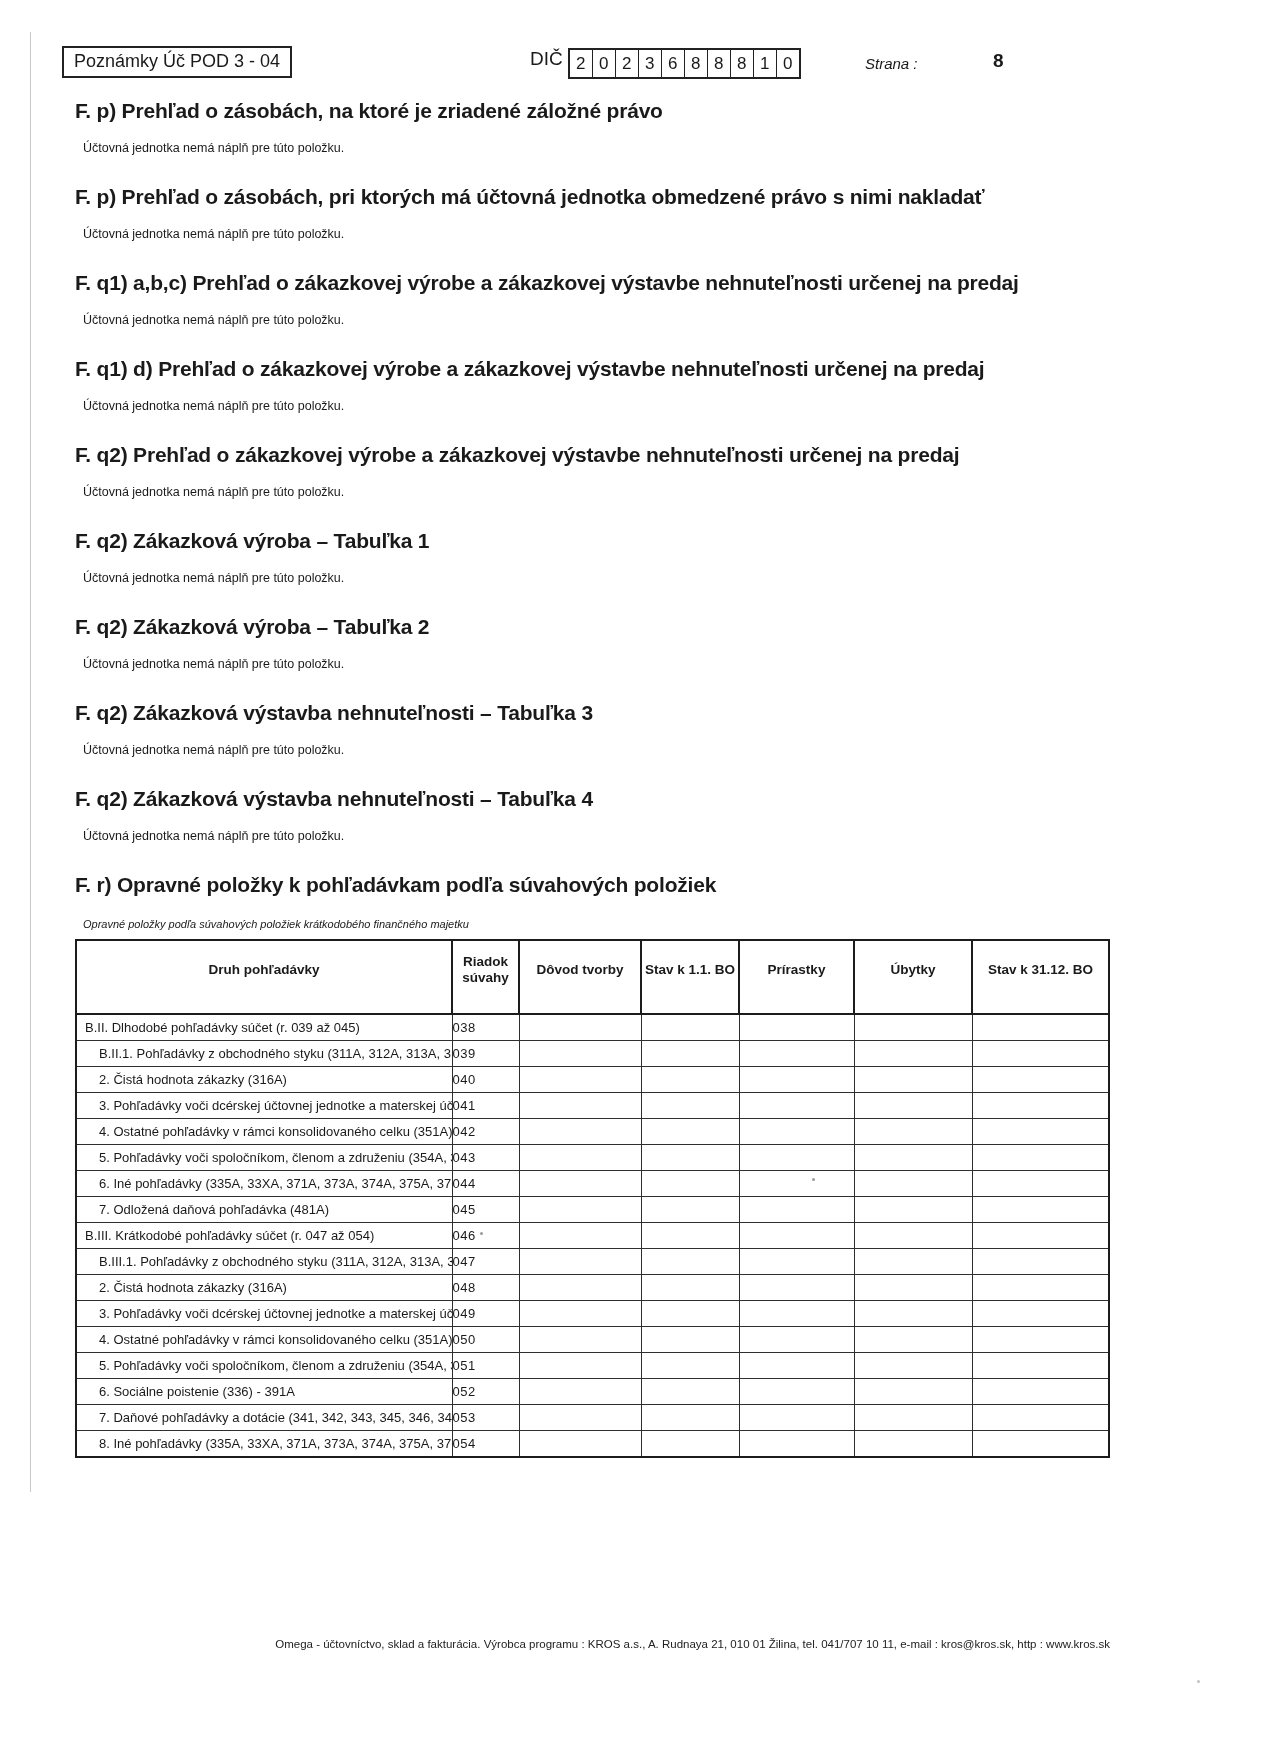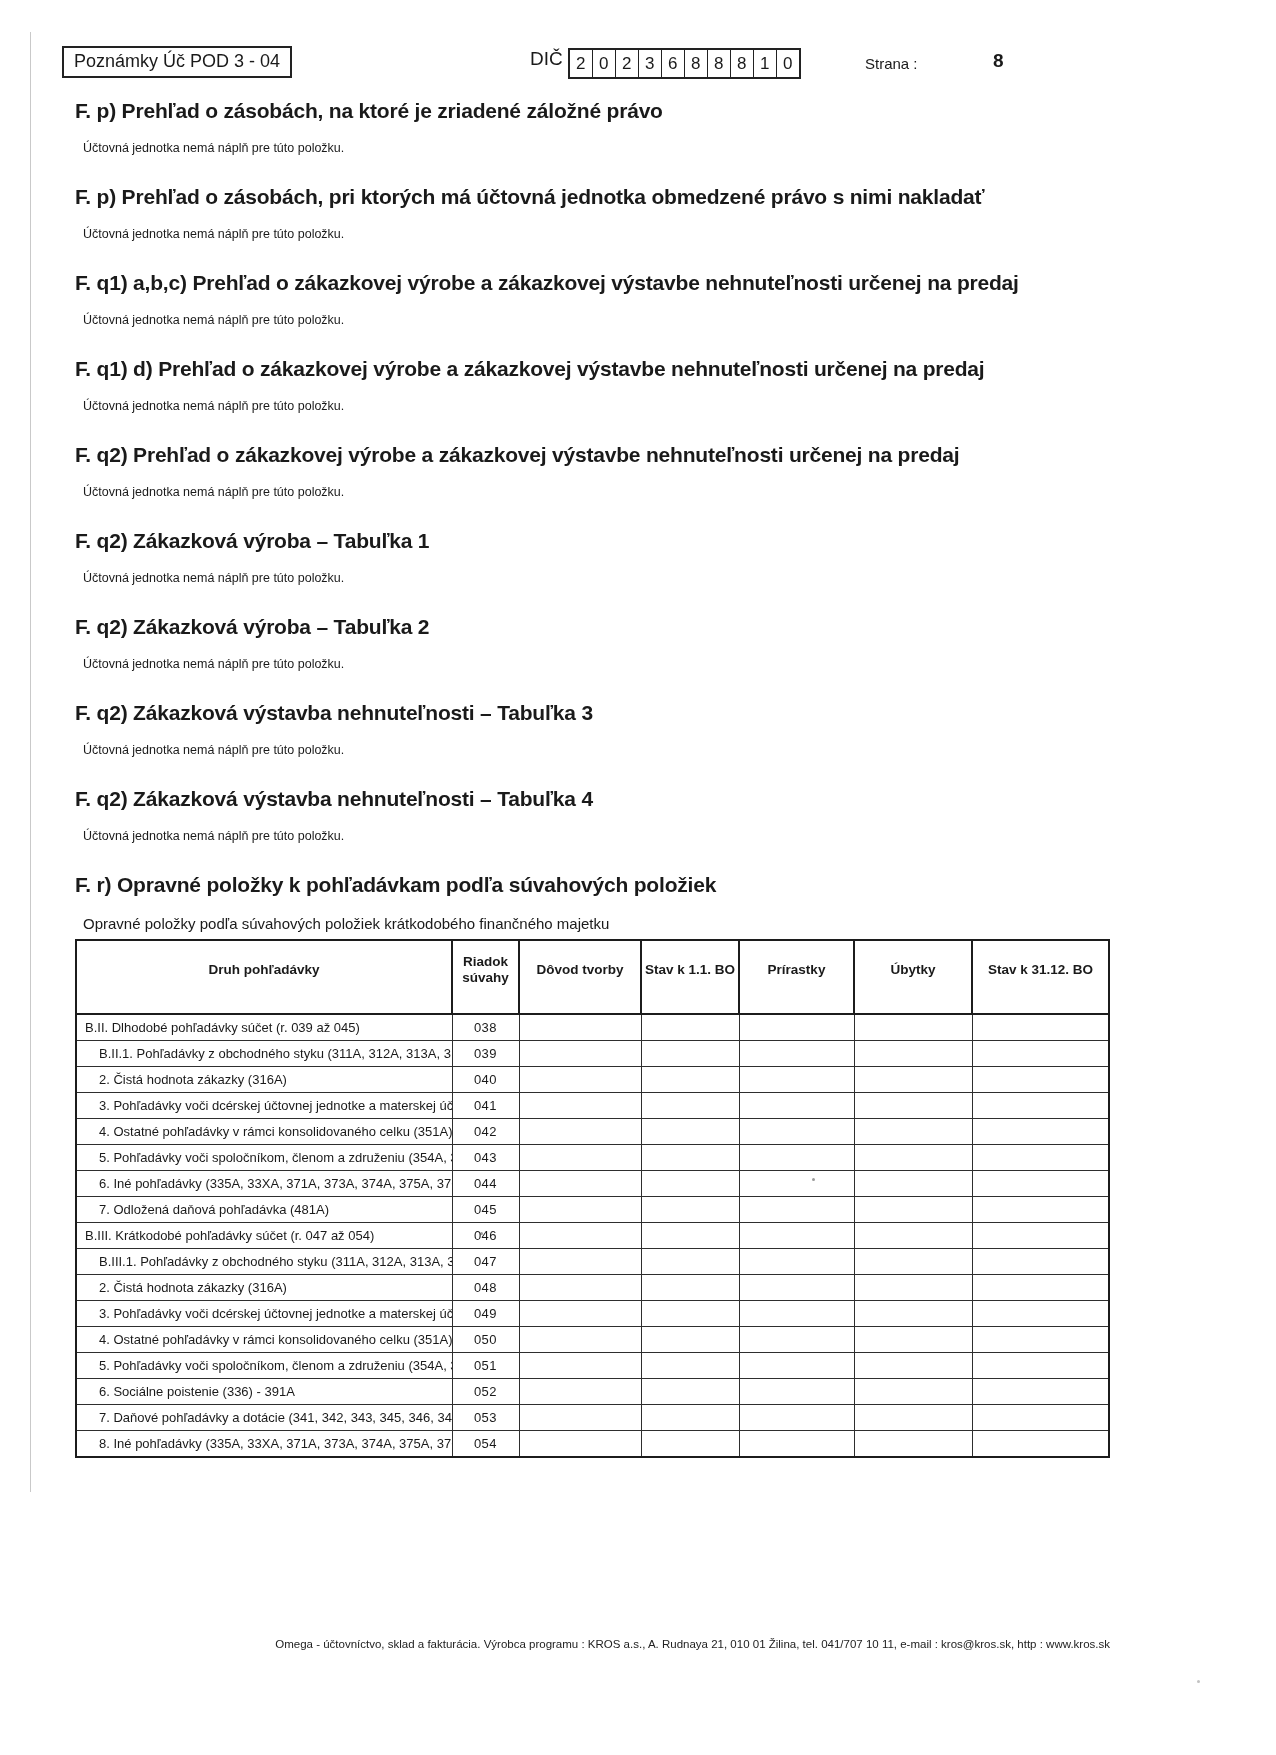--- a/index.html
+++ b/index.html
@@ -18,49 +18,49 @@
     padding:3px 10px 4px;font-size:18px;white-space:nowrap;
   }
   .dic-group{position:absolute;left:530px;top:48px;display:flex;align-items:flex-start;}
   .dic-label{font-size:19px;margin-right:5px;}
   .dic-boxes{display:flex;border:2px solid #222;background:#fff;}
   .dic-cell{
     width:22px;height:27px;display:flex;align-items:center;justify-content:center;
     font-size:17px;border-left:1px solid #222;
   }
   .dic-cell:first-child{border-left:none;}
-  .page-label{position:absolute;left:865px;top:55px;font-size:15px;}
+  .page-label{position:absolute;left:865px;top:55px;font-size:15px;font-style:italic;}
   .page-number{position:absolute;left:993px;top:50px;font-size:19px;font-weight:bold;}
   
   .content{position:absolute;left:75px;top:97px;width:1035px;}
   .section{margin:0 0 27px 0;}
   .sec-heading{
     font-size:21px;line-height:28px;font-weight:bold;margin:0 0 15px 0;
     letter-spacing:-0.2px;max-width:1015px;
   }
   .note{font-size:12.5px;line-height:16px;margin:0 0 0 8px;}
   .fr-section .sec-heading{margin-bottom:17px;}
-  .subtitle{font-size:15px;line-height:16px;margin:0 0 0 8px;}
+  .subtitle{font-size:11px;line-height:16px;margin:0 0 0 8px;font-style:italic;}
   
   .pohl-table{
     border-collapse:collapse;table-layout:fixed;width:1033px;margin-top:7px;
     border:2px solid #1c1c1c;
   }
   .pohl-table th{
     border:2px solid #1c1c1c;font-size:13.5px;font-weight:bold;
     height:58px;vertical-align:middle;padding:0 2px 14px 2px;text-align:center;
     line-height:16px;
   }
   .pohl-table td{
     border:1px solid #2e2e2e;height:25px;font-size:13px;padding:0;
     vertical-align:middle;
   }
   .c-label{padding:0 2px 0 8px !important;white-space:nowrap;overflow:hidden;}
   .c-label.ind{padding-left:22px !important;}
-  .c-riadok{text-align:center;letter-spacing:0.5px;}
+  .c-riadok{text-align:left;letter-spacing:0.5px;}
   
   .footer{
     position:absolute;left:75px;top:1638px;width:1035px;text-align:right;
     font-size:11.5px;color:#222;white-space:nowrap;
   }
 </style>
 </head>
 <body>
 
 <div class="scan-vline"></div>

